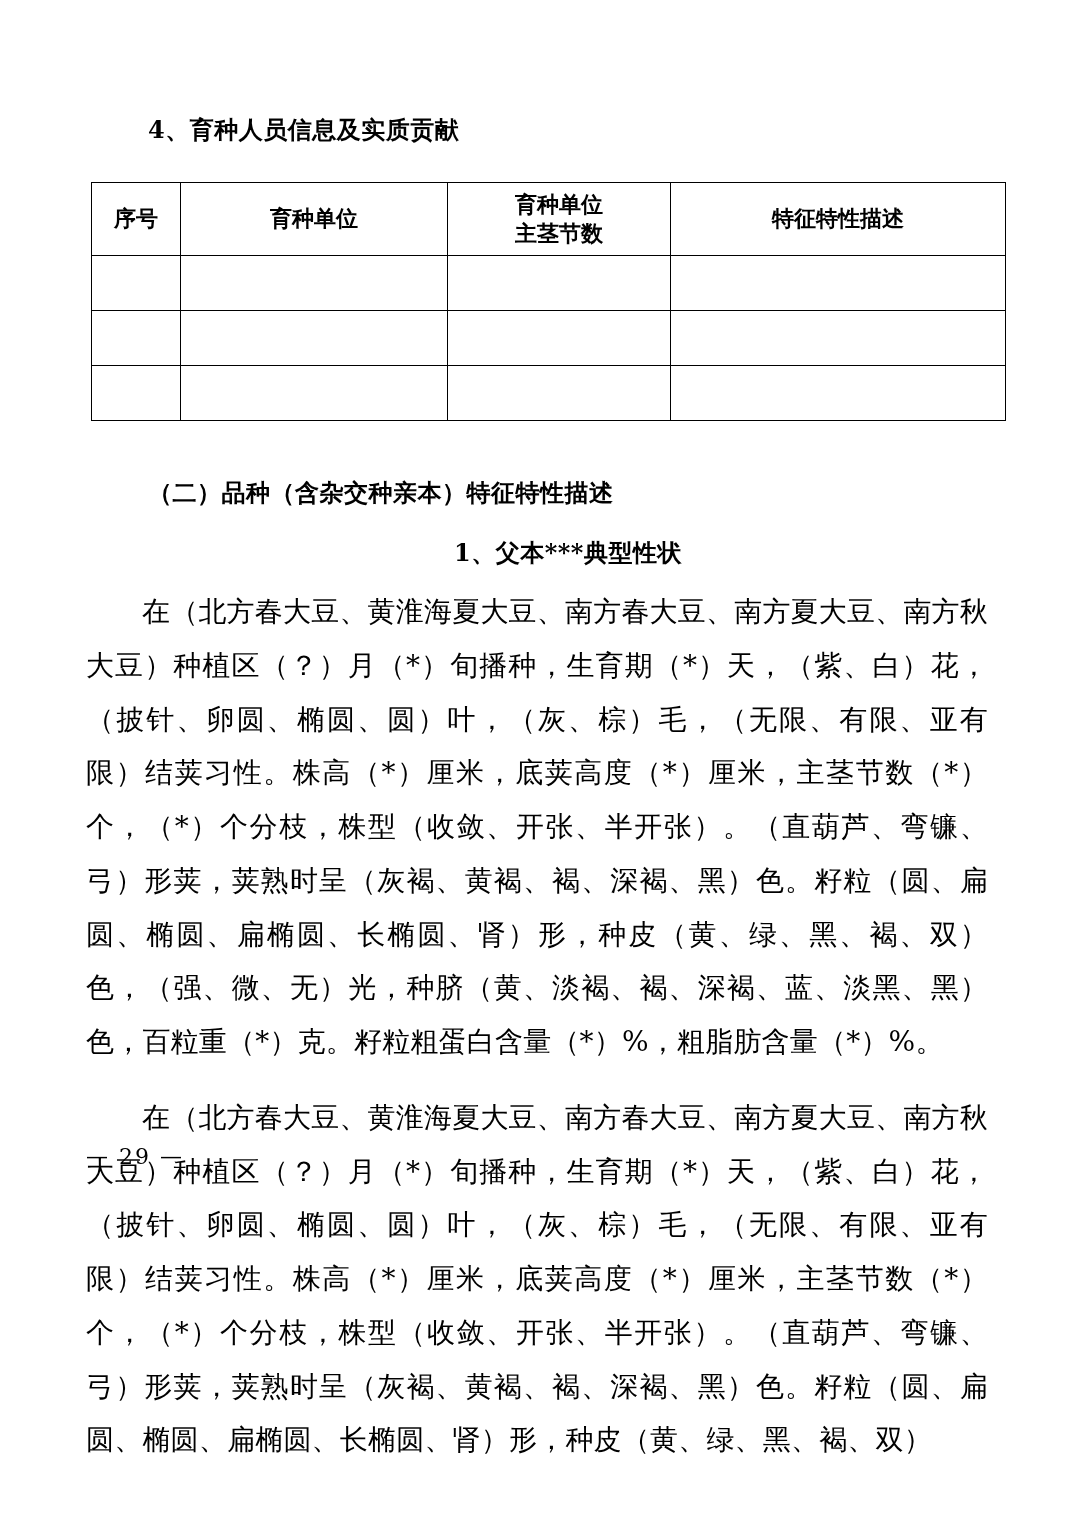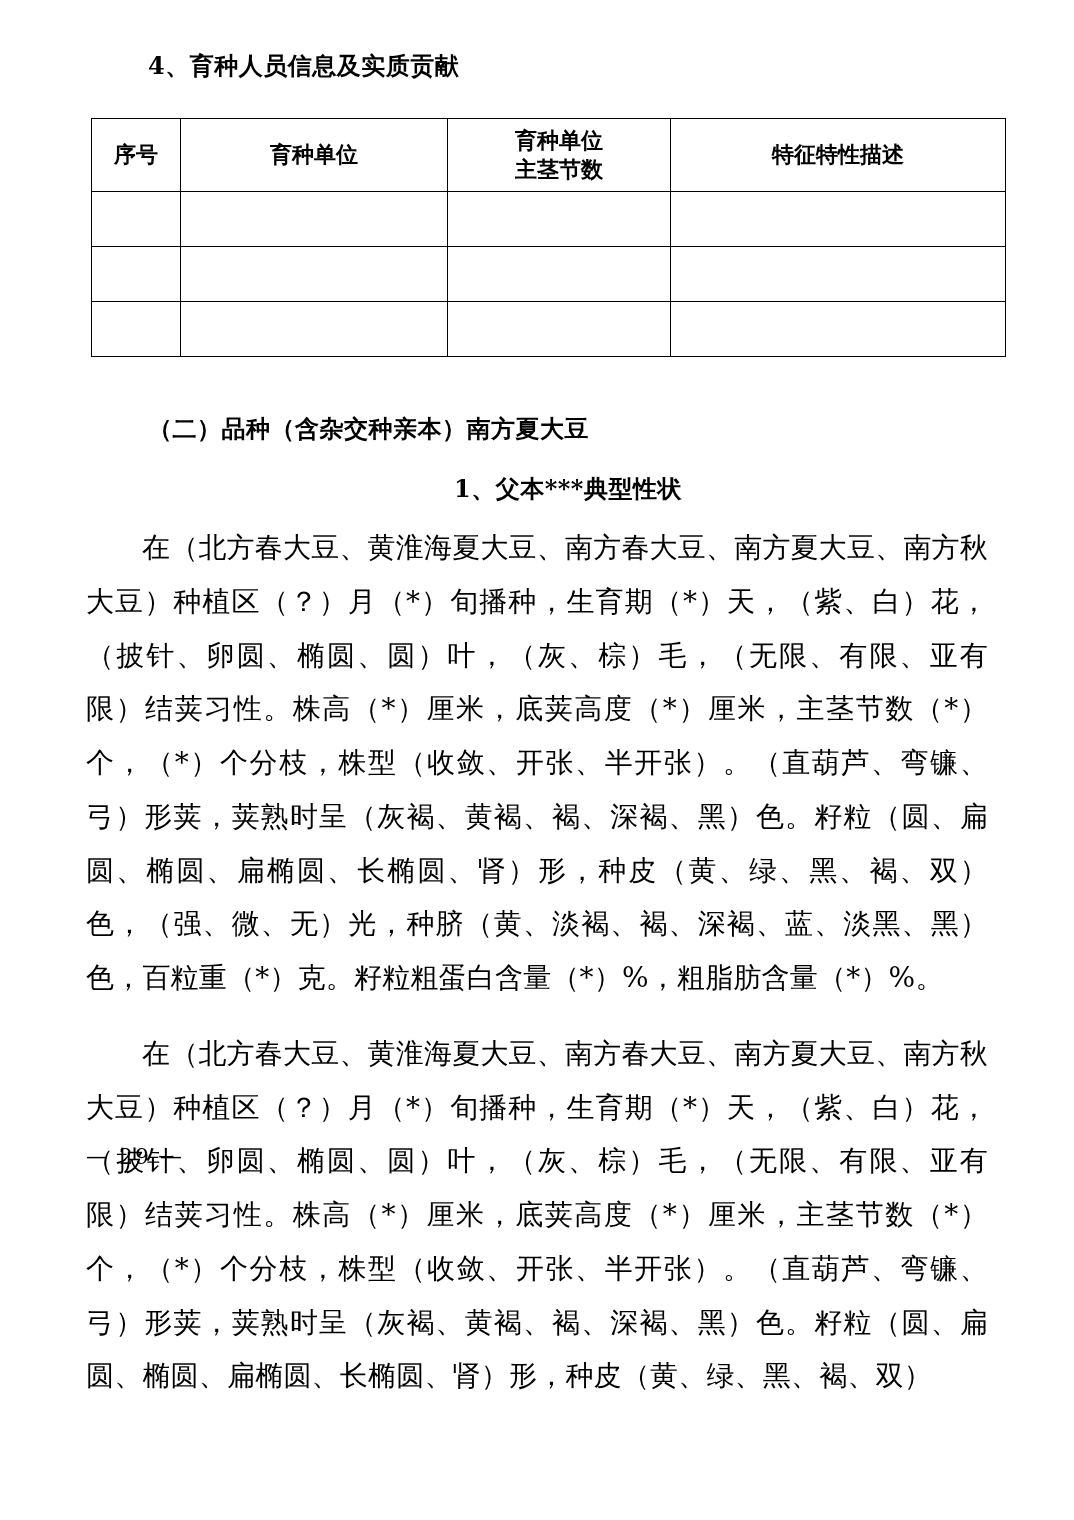--- a/index.html
+++ b/index.html
@@ -13,21 +13,21 @@
     font-family: "DejaVu Serif", "Liberation Serif", serif;
     color: #000000;
     position: relative;
     overflow: hidden;
   }
   .page {
     position: relative;
     width: 1074px;
     height: 1277px;
     box-sizing: border-box;
-    padding: 48px 86px 0 86px;
+    padding: 112px 86px 0 86px;
   }
   .heading {
     font-size: 24px;
     font-weight: bold;
     letter-spacing: 0.5px;
     margin: 0 0 0 62px;
     line-height: 1.5;
   }
   .section-heading {
     font-size: 24px;
@@ -124,21 +124,21 @@
       <td class="col-1"></td>
       <td class="col-2"></td>
       <td class="col-3"></td>
       <td class="col-4"></td>
     </tr>
   </tbody>
     </table>
 
   <div class="gap-lg"></div>
 
-  <div class="section-heading">（二）品种（含杂交种亲本）南方夏大豆</div>
+  <div class="section-heading">（二）品种（含杂交种亲本）特征特性描述</div>
 
   <div class="gap-md"></div>
 
   <div class="sub-heading">1、父本***典型性状</div>
 
   <div class="gap-sm"></div>
 
   <p class="para">在（北方春大豆、黄淮海夏大豆、南方春大豆、南方夏大豆、南方秋大豆）种植区（？）月（*）旬播种，生育期（*）天，（紫、白）花，（披针、卵圆、椭圆、圆）叶，（灰、棕）毛，（无限、有限、亚有限）结荚习性。株高（*）厘米，底荚高度（*）厘米，主茎节数（*）个，（*）个分枝，株型（收敛、开张、半开张）。（直葫芦、弯镰、弓）形荚，荚熟时呈（灰褐、黄褐、褐、深褐、黑）色。籽粒（圆、扁圆、椭圆、扁椭圆、长椭圆、肾）形，种皮（黄、绿、黑、褐、双）色，（强、微、无）光，种脐（黄、淡褐、褐、深褐、蓝、淡黑、黑）色，百粒重（*）克。籽粒粗蛋白含量（*）%，粗脂肪含量（*）%。</p>
 
   <div class="gap-xs"></div>

